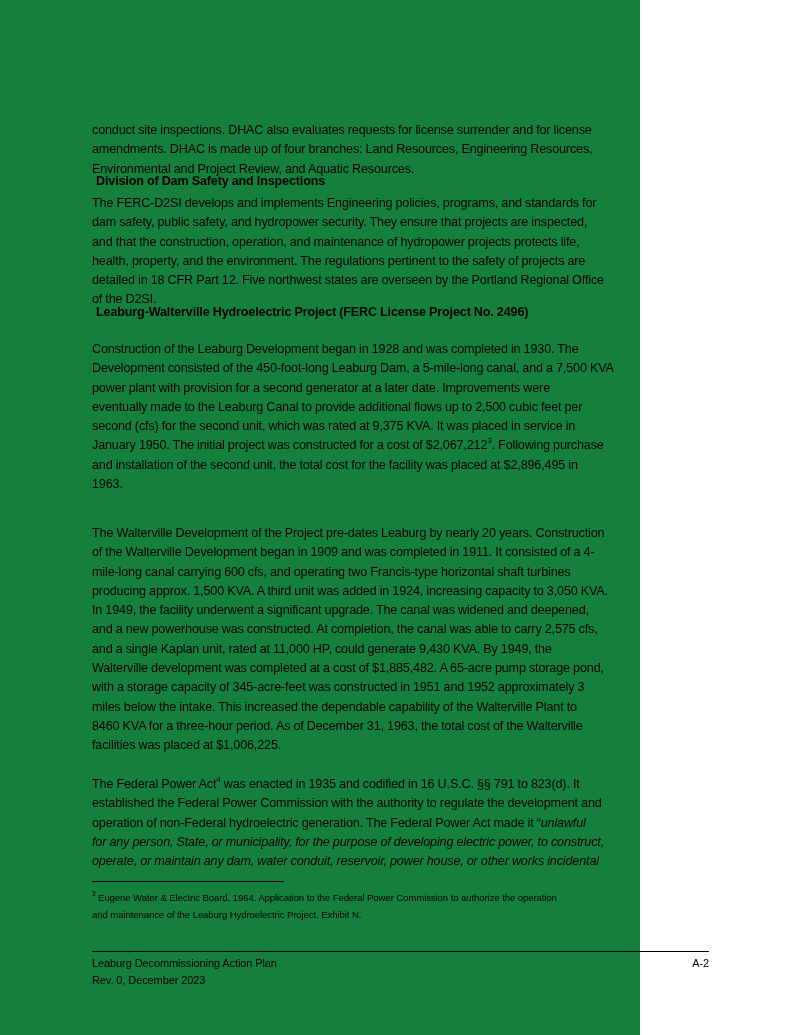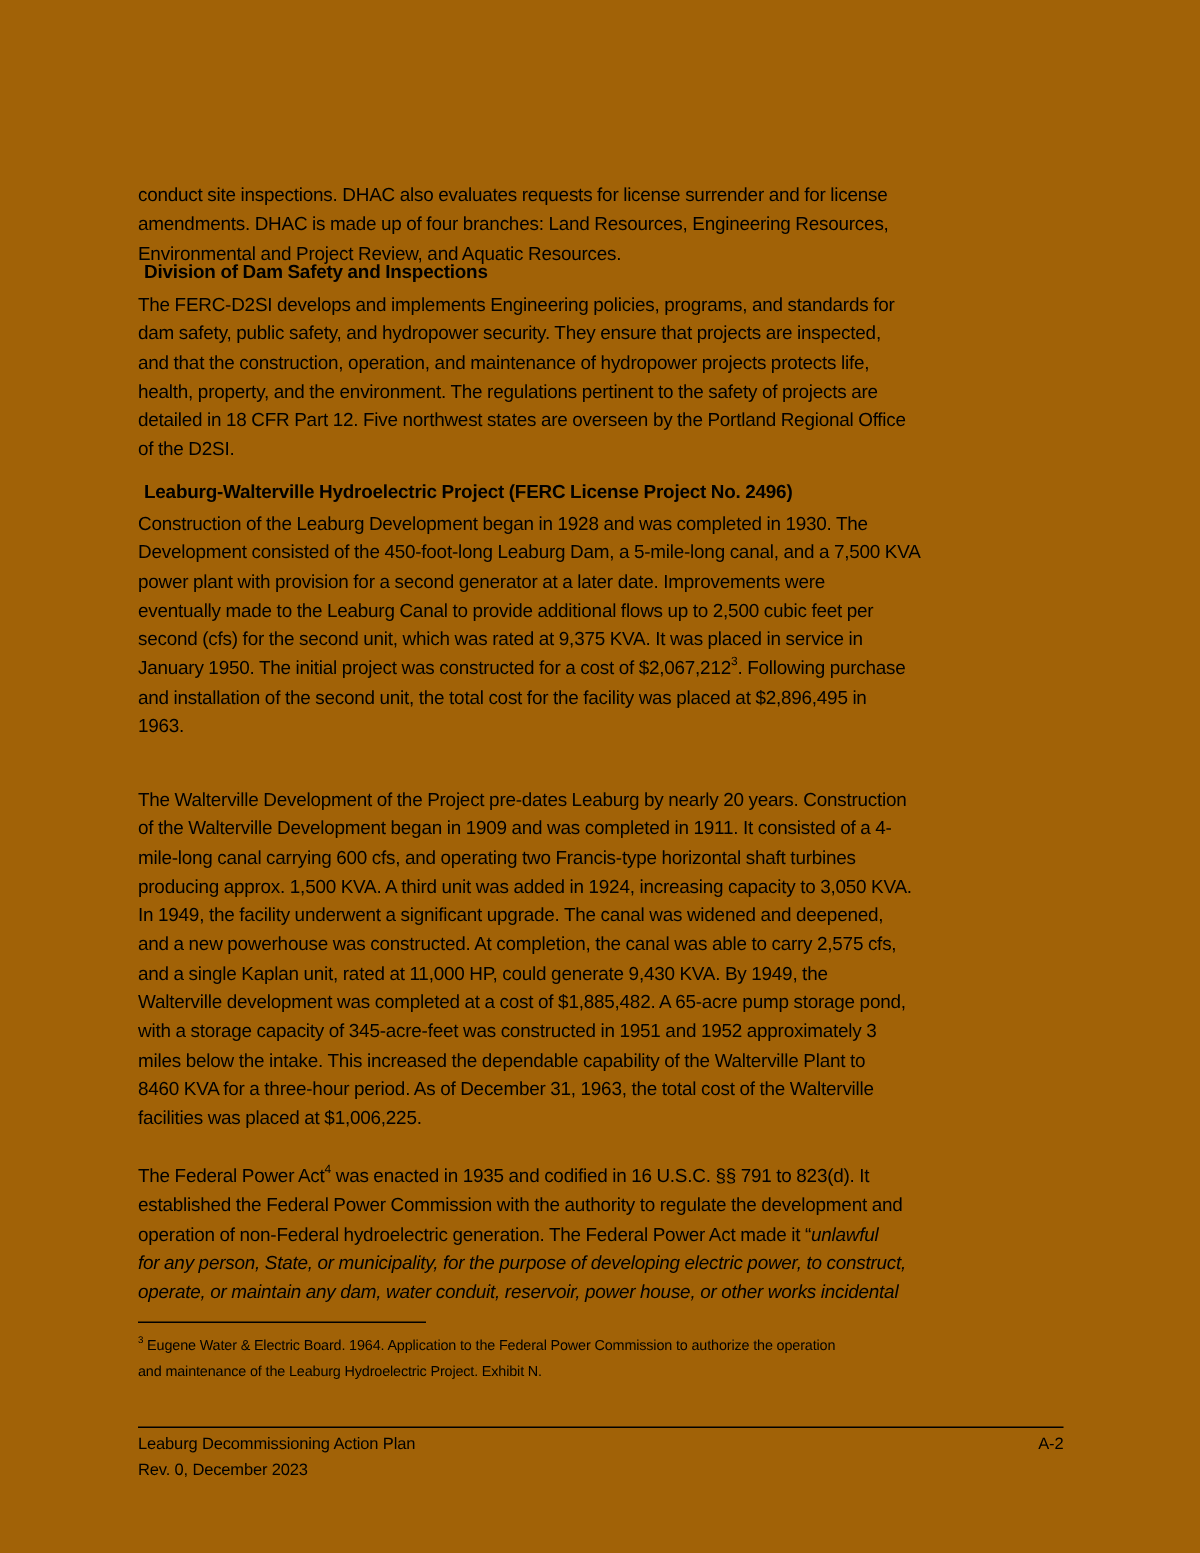--- a/index.html
+++ b/index.html
@@ -12,23 +12,23 @@
       height: 1035px;
       position: relative;
       overflow: hidden;
       font-family: "Liberation Sans", "DejaVu Sans", sans-serif;
       color: #000000;
     }
     .page {
       position: absolute;
       left: 0;
       top: 0;
-      width: 800px;
+      width: 640px;
       height: 1035px;
-      background: #a16207;
+      background: #15803d;
     }
     .body-text {
       position: absolute;
       left: 92px;
       width: 622px;
       font-size: 12.6px;
       line-height: 19.3px;
       letter-spacing: -0.15px;
       word-spacing: -0.2px;
     }
@@ -49,21 +49,21 @@
       font-size: 8px;
       line-height: 0;
       position: relative;
       top: -1px;
     }
     .ital { font-style: italic; }
 
     #p1 { top: 121px; }
     #h1 { top: 168px; }
     #p2 { top: 194px; }
-    #h2 { top: 315px; }
+    #h2 { top: 299px; }
     #p3 { top: 340px; }
     #p4 { top: 524px; }
     #p5 { top: 775px; }
 
     .fn-rule {
       position: absolute;
       left: 92px;
       top: 881px;
       width: 192px;
       height: 0;

